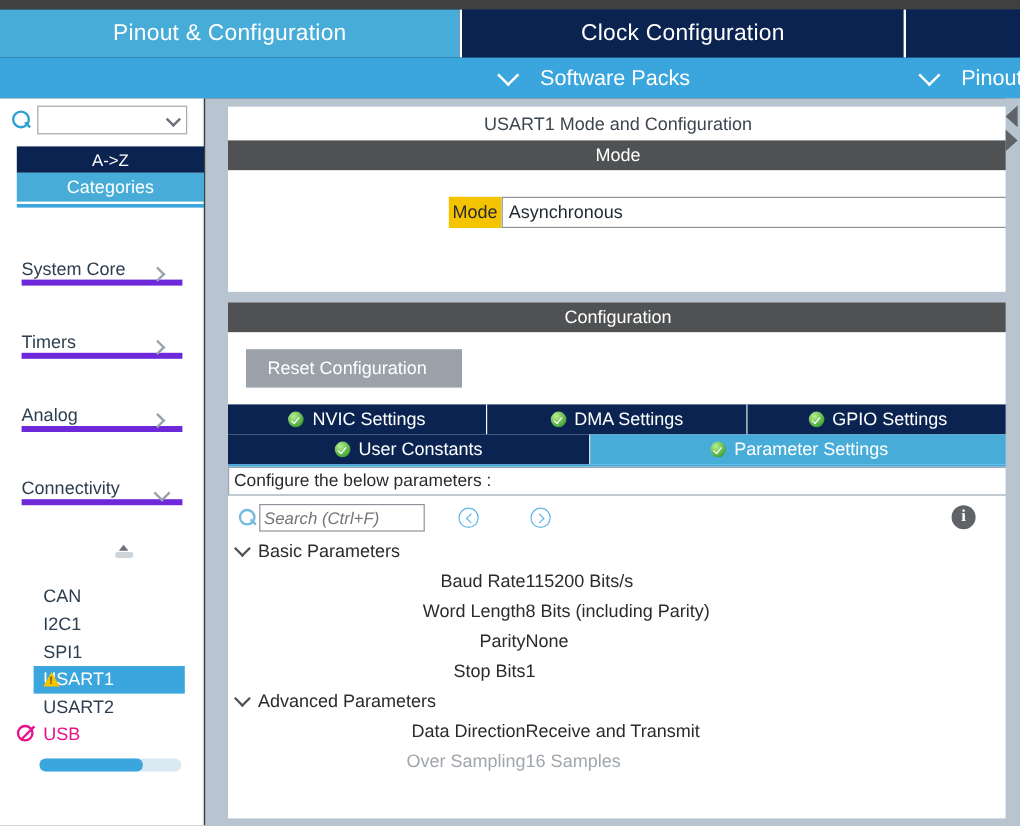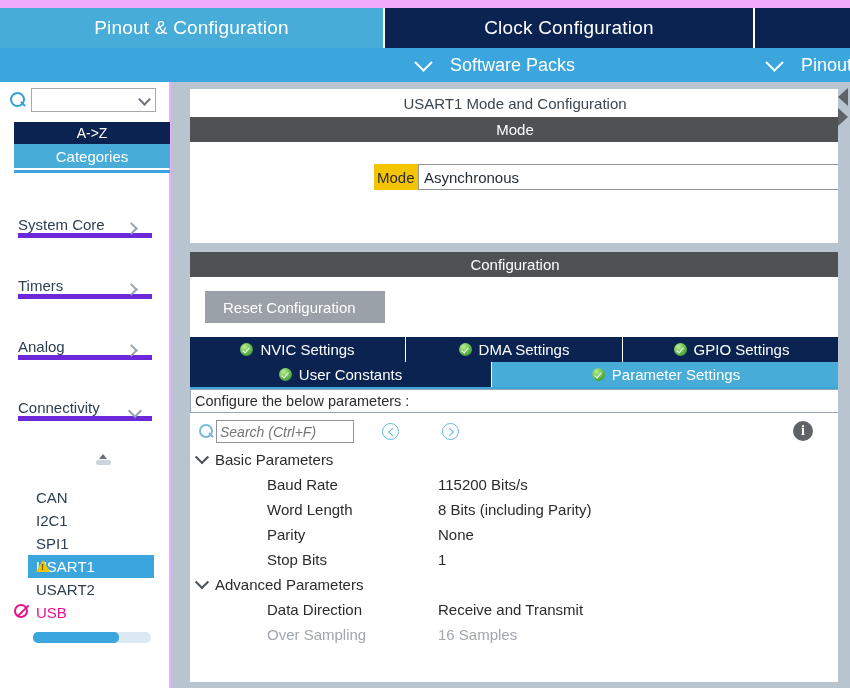--- a/index.html
+++ b/index.html
@@ -5,21 +5,21 @@
   * { box-sizing: border-box; margin: 0; padding: 0; }
   html, body {
     width: 850px; height: 688px;
     font-family: "Liberation Sans", sans-serif;
     background: #ffffff;
     overflow: hidden;
   }
   #root {
     position: relative;
     width: 850px; height: 688px;
-    background: #f0abfc;
+    background: #404040;
     padding-left: 34px;
   }
 
   
   .topbar {
     position: absolute; left: 0; top: 8px;
     width: 850px; height: 40px;
     background: #0a2351;
     display: flex;
   }
@@ -336,21 +336,21 @@
     padding-left: 7px; font-size: 15px; color: #2b2b2b;
   }
   .grp-chev {
     width: 10px; height: 10px; margin-right: 8px;
     border-right: 2px solid #4d5358; border-bottom: 2px solid #4d5358;
     transform: rotate(45deg) translate(-2px,-2px);
     flex: none;
   }
   .par-row {
     height: 25px; display: flex; align-items: center;
-    font-size: 15px; color: #2b2b2b;
+    font-size: 15px; color: #2b2b2b; text-align: right;
   }
   .par-row .pname { width: 248px; padding-left: 77px; }
   .par-row.dim { color: #a0a6ac; }
 
   
   .edge-arrows {
     position: absolute; left: 838px; top: 88px;
     width: 12px; height: 40px;
   }
   .edge-arrows .a1 {

